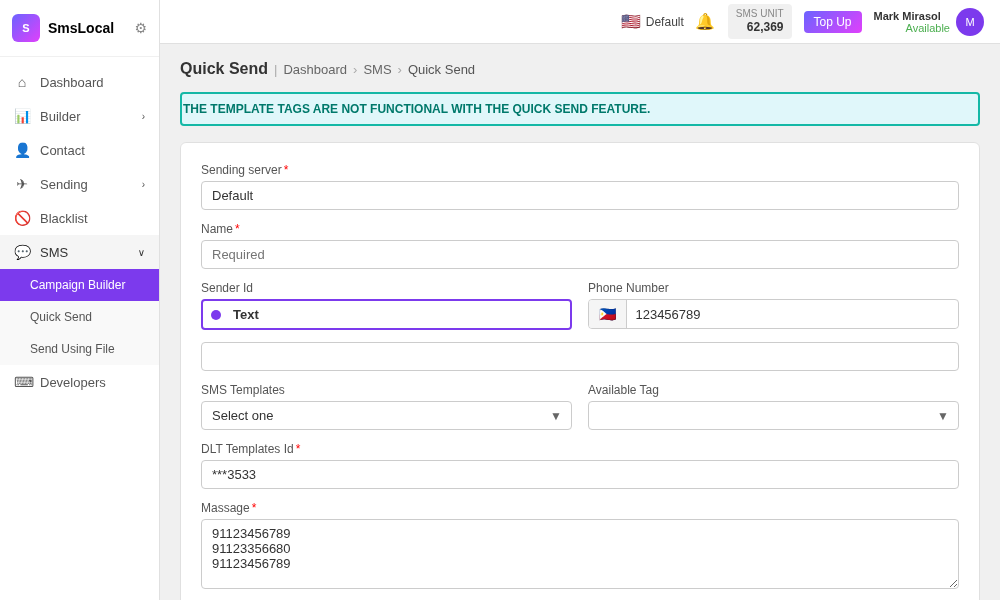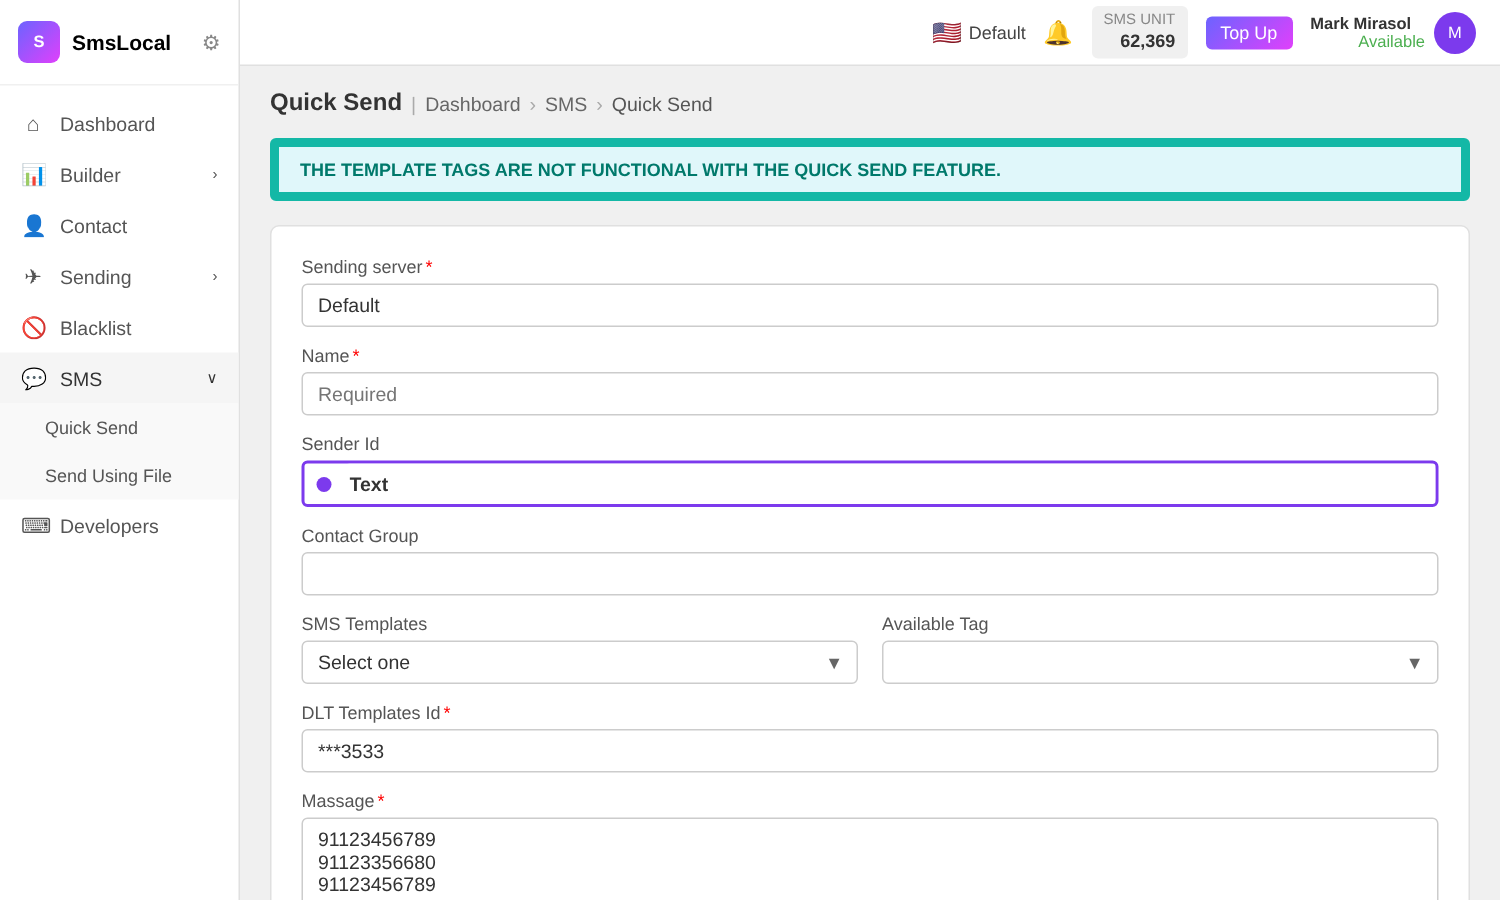--- a/index.html
+++ b/index.html
@@ -109,25 +109,25 @@
       font-size: 13px;
       margin-bottom: 14px;
     }
     .breadcrumb-title { font-weight: bold; font-size: 16px; color: #333; }
     .breadcrumb-sep { color: #aaa; }
     .breadcrumb-link { color: #666; cursor: pointer; }
     .breadcrumb-current { color: #555; }
 
     .alert-banner {
       background: #e0f7fa;
-      border: 6px solid #14b8a6;
+      border: 2px solid #14b8a6;
       color: #00796b;
       font-weight: bold;
       font-size: 12px;
-      padding: 8px 14px;
+      padding: 8px 1px;
       border-radius: 4px;
       margin-bottom: 16px;
     }
 
     .form-card {
       background: #fff;
       border: 1px solid #e0e0e0;
       border-radius: 6px;
       padding: 20px;
     }
@@ -248,20 +248,23 @@
     <div class="nav-item">
       <span class="nav-icon">🚫</span>
       <span>Blacklist</span>
     </div>
     <div class="nav-item has-submenu open">
       <span class="nav-icon">💬</span>
       <span>SMS</span>
       <span class="nav-arrow">∨</span>
     </div>
     <div class="nav-submenu">
+      <div class="nav-item active">
+        <span>Campaign Builder</span>
+      </div>
       <div class="nav-item">
         <span>Quick Send</span>
       </div>
       <div class="nav-item">
         <span>Send Using File</span>
       </div>
     </div>
     <div class="nav-item">
       <span class="nav-icon">⌨</span>
       <span>Developers</span>
@@ -324,24 +327,30 @@
       </div>
 
       <div class="sender-id-row">
         <div class="sender-id-col">
           <label>Sender Id</label>
           <div class="sender-id-input-wrap">
             <div class="radio-dot"></div>
             <input type="text" style="border: none; outline: none;" value="Text">
           </div>
         </div>
-      </div>
-
-      <div class="form-row">
-        <label>Contact Group</label>
+        <div class="phone-col">
+          <label>Phone Number</label>
+          <div class="phone-input-wrap">
+            <span class="phone-flag">🇵🇭</span>
+            <input type="text" style="border: none; outline: none;" value="123456789">
+          </div>
+        </div>
+      </div>
+
+      <div class="form-row">
         <input type="text" style="">
       </div>
 
       <div class="form-row-2col">
         <div class="form-col">
           <label>SMS Templates</label>
           <div class="select-wrap">
             <select>
               <option>Select one</option>
             </select>

